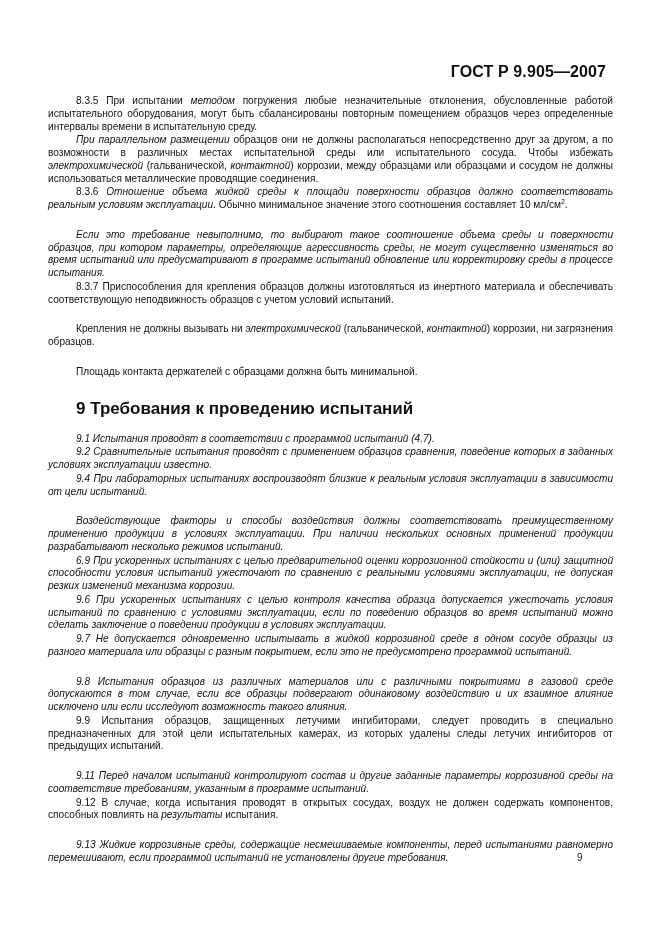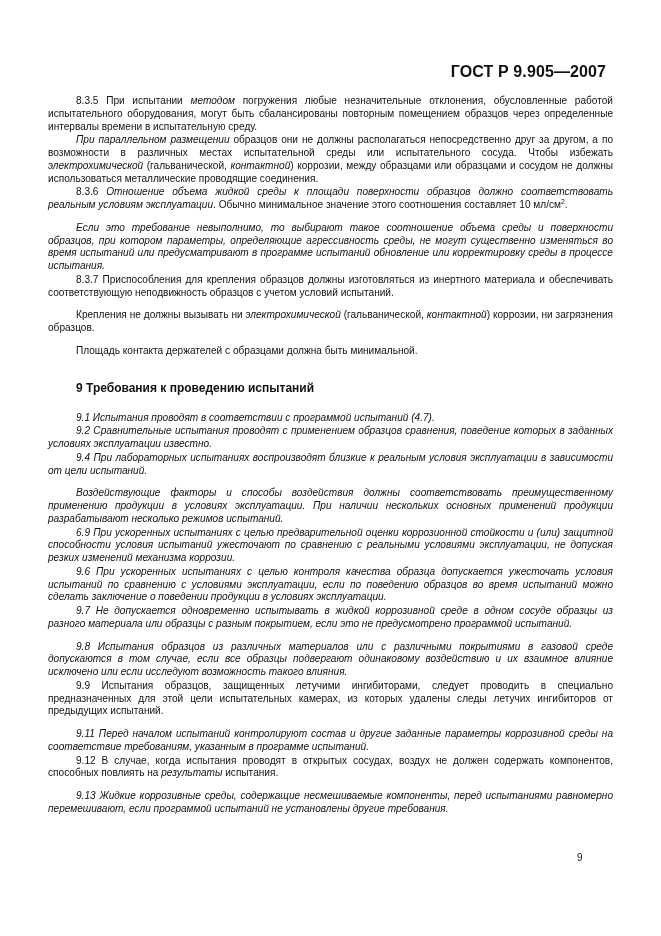--- a/index.html
+++ b/index.html
@@ -2,24 +2,24 @@
 <html><head>
 <meta charset="utf-8">
 <style>
   html, body { margin: 0; padding: 0; background: #ffffff; }
   body { width: 661px; height: 936px; position: relative; overflow: hidden;
          font-family: "Liberation Sans", sans-serif; color: #111; }
   .header { position: absolute; top: 63px; right: 55px; font-weight: bold; font-size: 16px; letter-spacing: 0.1px; }
   .content { position: absolute; left: 48px; top: 95px; width: 565px; font-size: 10.1px; line-height: 12.75px; }
   p { margin: 0; text-align: justify; text-indent: 28px; }
   p + p { margin-top: 1px; }
-  p.gap { margin-top: 10px; }
+  p.gap { margin-top: 17px; }
   i { }
   sup { font-size: 7px; line-height: 0; vertical-align: 4px; }
-  h2 { margin: 22px 0 16px 28px; font-size: 12px; font-weight: bold; line-height: 16px; }
+  h2 { margin: 22px 0 16px 28px; font-size: 17px; font-weight: bold; line-height: 16px; }
   .pnum { position: absolute; left: 577px; top: 852px; font-size: 10px; }
 </style>
 </head>
 <body>
 
 <div class="header">ГОСТ Р 9.905—2007</div>
 
 <div class="content">
   <p><span>8.3.5</span><span> При испытании </span><i>методом</i><span> погружения любые незначительные отклонения, обусловленные работой испытательного оборудования, могут быть сбалансированы повторным помещением образцов через определенные интервалы времени в испытательную среду.</span></p>
 

